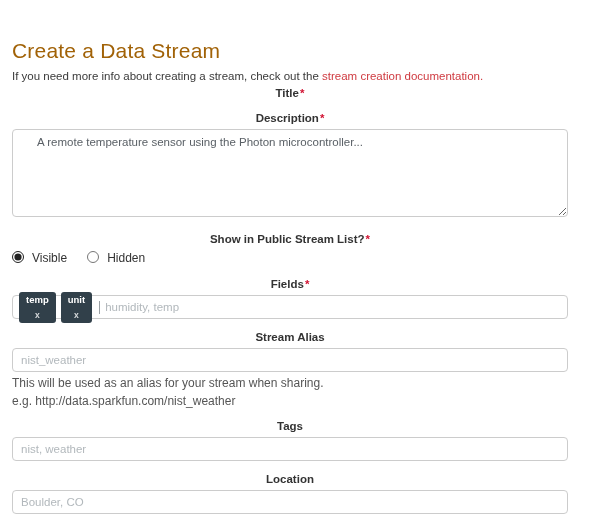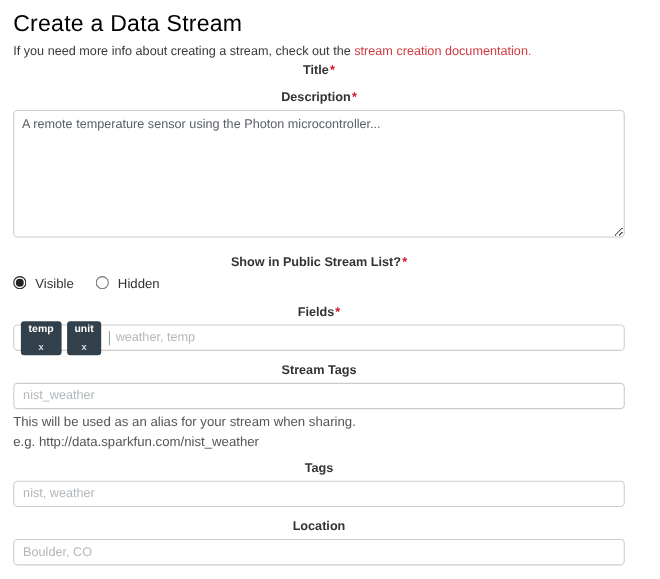--- a/index.html
+++ b/index.html
@@ -9,23 +9,24 @@
     font-family: "Liberation Sans", sans-serif;
     color: #333;
     padding: 10px 12px;
     overflow: hidden;
   }
   .page { width: 556px; }
   h1.page-title {
     font-size: 21px;
     line-height: 24px;
     font-weight: 400;
-    color: #000000;
+    color: #a16207;
     margin-bottom: 6px;
     letter-spacing: 0.2px;
+    margin-top: 29px;
   }
   .intro {
     font-size: 11.5px;
     line-height: 14px;
     color: #3a3a3a;
     margin-bottom: 4px;
   }
   .intro a {
     color: #cf3a40;
     text-decoration: none;
@@ -51,22 +52,22 @@
     font-size: 11.5px;
     color: #5a6066;
   }
   .text-input {
     height: 24px;
     padding: 3px 8px;
     outline: none;
   }
   .text-input::placeholder { color: #b2b8bc; opacity: 1; }
   textarea.desc-input {
-    height: 116px;
-    padding: 5px 7px;
+    height: 88px;
+    padding: 5px 24px;
     resize: vertical;
     line-height: 14px;
   }
   .radio-row {
     display: flex;
     align-items: center;
     gap: 20px;
     height: 16px;
   }
   .radio-option {
@@ -156,26 +157,26 @@
     <div class="fields-box">
       <span class="tag-pill">
         <span>temp</span>
         <span class="tag-remove">x</span>
       </span>
       <span class="tag-pill">
         <span>unit</span>
         <span class="tag-remove">x</span>
       </span>
       <span class="caret"></span>
-      <span class="fields-placeholder">weather, temp</span>
+      <span class="fields-placeholder">humidity, temp</span>
     </div>
   </div>
 
   <div class="form-group">
-    <label class="form-label">Stream Tags</label>
+    <label class="form-label">Stream Alias</label>
     <input type="text" class="text-input" placeholder="nist_weather" style="">
     <div class="help-text">This will be used as an alias for your stream when sharing.</div>
     <div class="help-text help-example">e.g. http://data.sparkfun.com/nist_weather</div>
   </div>
 
   <div class="form-group">
     <label class="form-label">Tags</label>
     <input type="text" class="text-input" placeholder="nist, weather" style="">
   </div>
 

